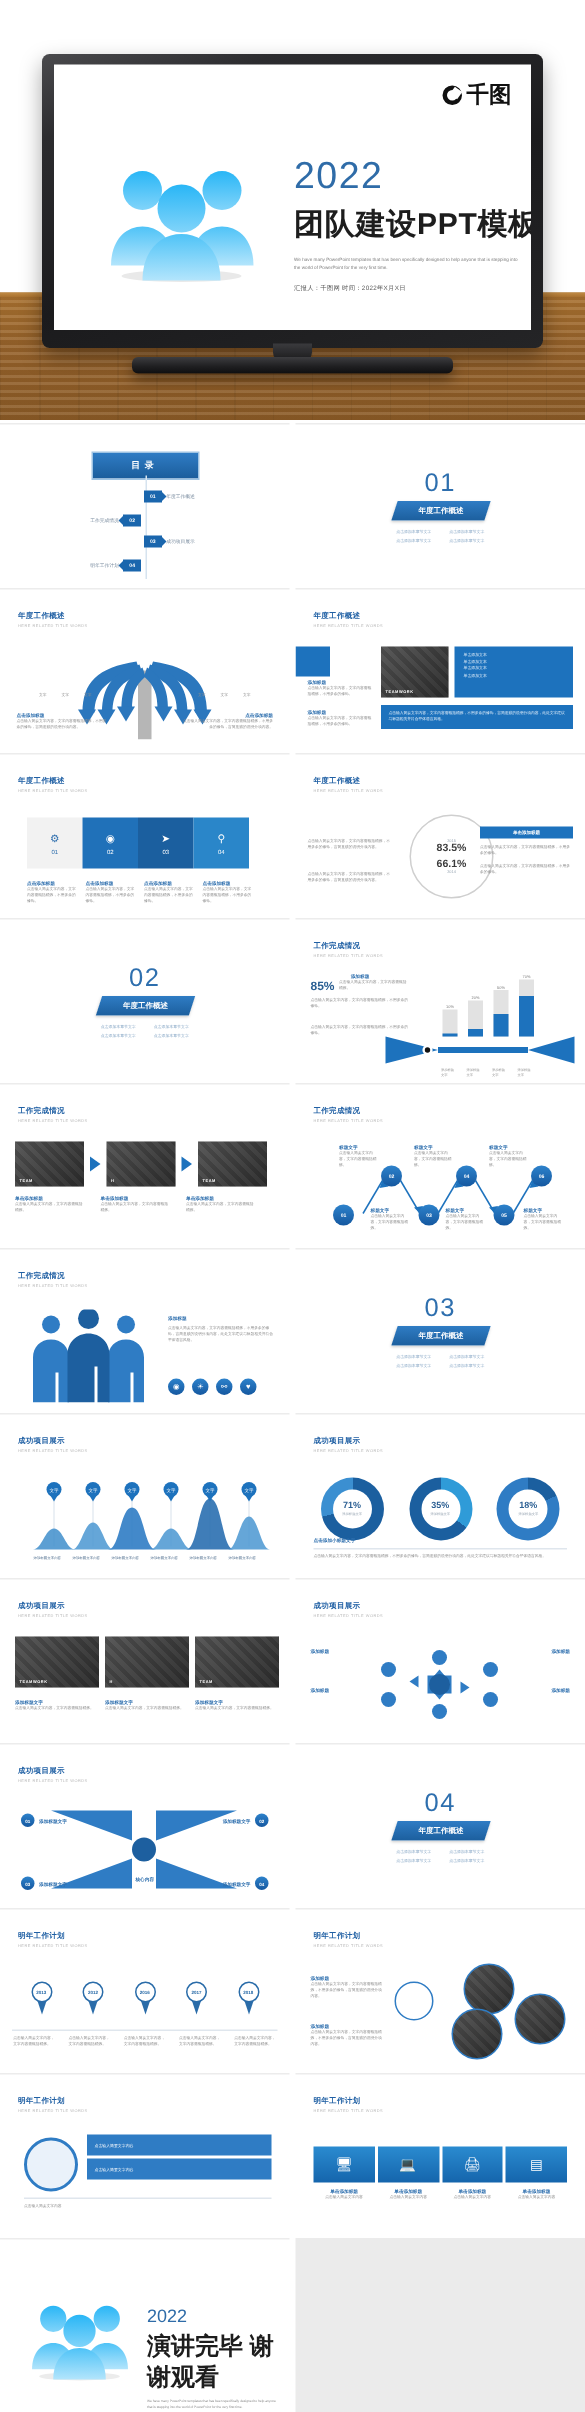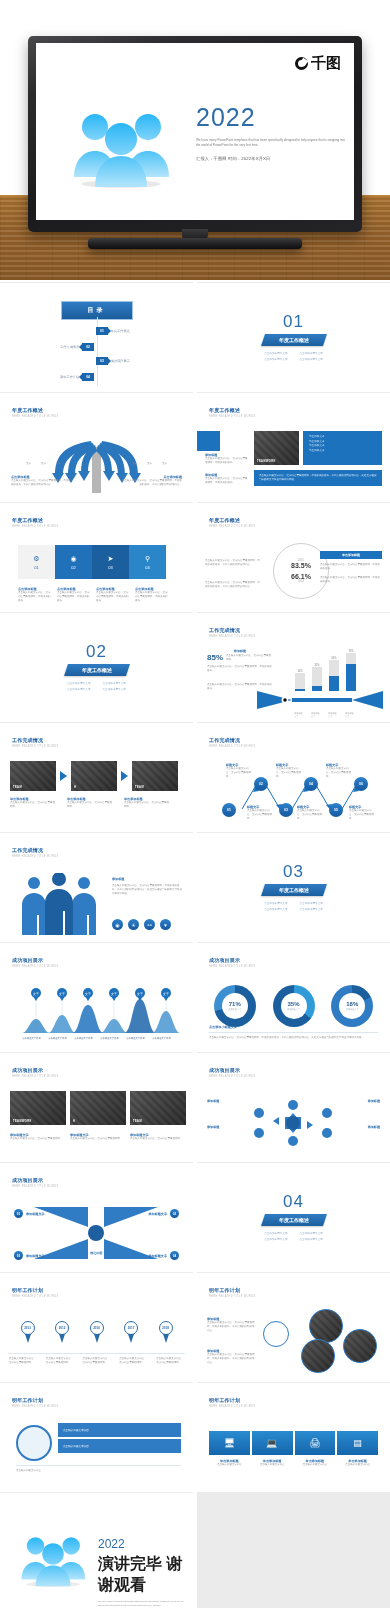--- a/index.html
+++ b/index.html
@@ -243,20 +243,21 @@
           <circle cx="26" cy="26" r="13" fill="url(#pg2)"></circle>
           <path d="M5 76c0-16 9-26 21-26s21 10 21 26z" fill="url(#pg)"></path>
           <circle cx="79" cy="26" r="13" fill="url(#pg2)"></circle>
           <path d="M58 76c0-16 9-26 21-26s21 10 21 26z" fill="url(#pg)"></path>
           <circle cx="52" cy="38" r="16" fill="url(#pg2)"></circle>
           <path d="M26 86c0-19 11-31 26-31s26 12 26 31z" fill="url(#pg)"></path>
         </svg>
 
         <div class="cover-text">
           <div class="cover-year">2022</div>
+          <div class="cover-title">团队建设PPT模板</div>
           <div class="cover-sub">We have many PowerPoint templates that has been specifically designed to help anyone that is stepping into the world of PowerPoint for the very first time.</div>
           <div class="cover-meta">汇报人：千图网  时间：2022年X月X日</div>
         </div>
 
       </div>
     </div>
     <div class="tv-stand-neck"></div>
     <div class="tv-stand-base"></div>
   </div>
 </div>
@@ -449,21 +450,21 @@
     </div>
   </div>
 
   <div class="slide">
     <div class="s-head">
       <div class="s-title">工作完成情况</div>
       <div class="s-sub">HERE RELATED TITLE WORDS</div>
     </div>
     <div style="position:absolute;left:10px;top:36px;width:66px">
       <div class="ph-b" style="text-align:center">添加标题</div>
-      <div style="display:flex;align-items:flex-end;gap:3px">
+      <div style="display:flex;align-items:flex-start;gap:3px">
         <span style="font-size:8px;color:#2a5f93;font-weight:600">85%</span>
         <span class="ph" style="flex:1">点击输入简要文字内容，文字内容需概括精炼。</span>
       </div>
       <div class="ph" style="margin-top:3px">点击输入简要文字内容，文字内容需概括精炼，不用多余的修饰。</div>
       <div class="ph" style="margin-top:10px">点击输入简要文字内容，文字内容需概括精炼，不用多余的修饰。</div>
     </div>
     <div style="position:absolute;left:98px;top:36px;display:flex;align-items:flex-end;gap:7px;height:42px">
       <div class="bar-col" style="width:10px;height:42px">
         <span style="font-size:2.6px;color:#7d7d7d;text-align:center">10%</span>
         <div style="height:18px;background:#e2e2e2;display:flex;flex-direction:column;justify-content:flex-end">

